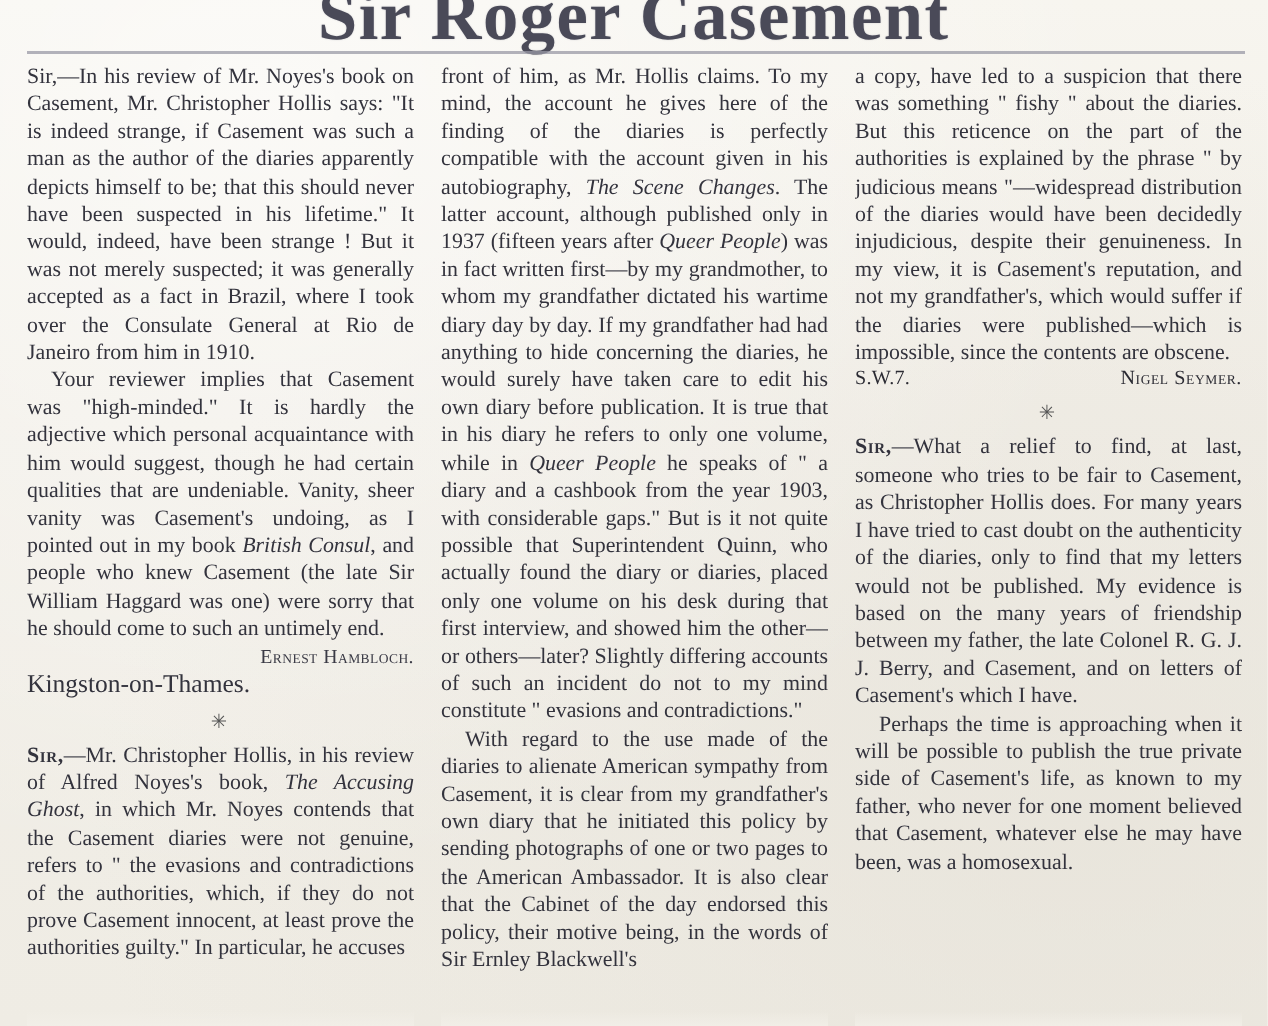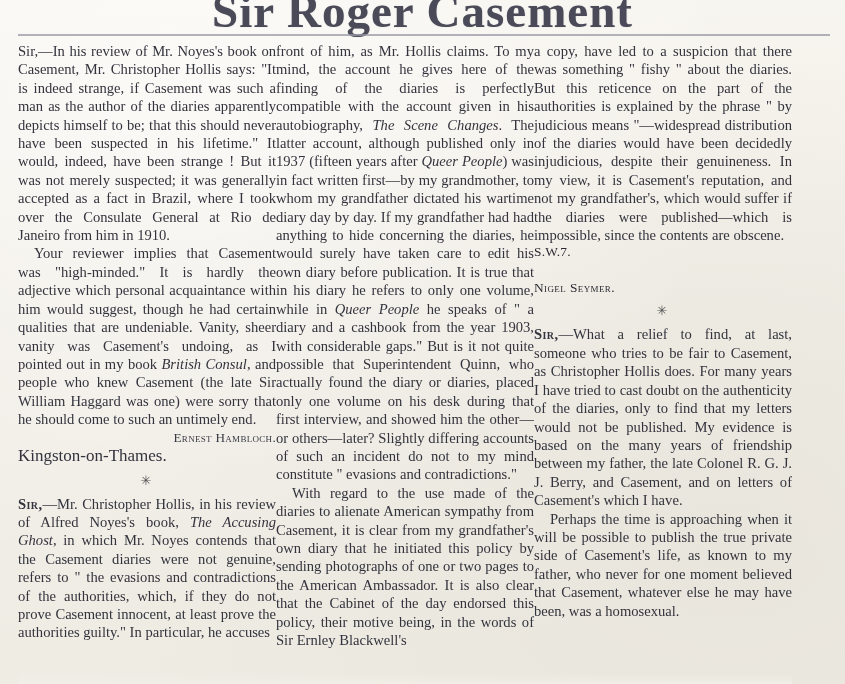--- a/index.html
+++ b/index.html
@@ -59,20 +59,21 @@
     z-index: 2;
   }
 
   #columns {
     position: absolute;
     top: 42px;
     left: 18px;
     width: 812px;
     height: 642px;
     display: flex;
+    gap: 18px;
     z-index: 2;
   }
   .col {
     width: 258px;
     position: relative;
   }
   .col + .col::before {
     content: "";
     position: absolute;
     left: -9px;
@@ -109,26 +110,25 @@
     color: #3a3a45;
   }
   .sigline {
     text-align: left;
     font-size: 17px;
     color: #33333d;
   }
   .sig-split {
     display: flex;
     justify-content: space-between;
-    align-items: flex-start;
+    align-items: center;
     font-size: 13.4px;
-    flex-direction: column;
   }
   .sig-split .left { font-variant: normal; letter-spacing: .2px; }
-  .sig-split .right { font-variant: small-caps; letter-spacing: .4px; margin-top: 20px; }
+  .sig-split .right { font-variant: small-caps; letter-spacing: .4px; }
   .sep {
     text-align: center;
     font-size: 13px;
     line-height: 20px;
     color: #555;
     letter-spacing: 2px;
     margin: 3px 0 3px 0;
   }
   .sep-mid { margin: 5px 0 4px 0; }
   .clip { overflow: hidden; }

